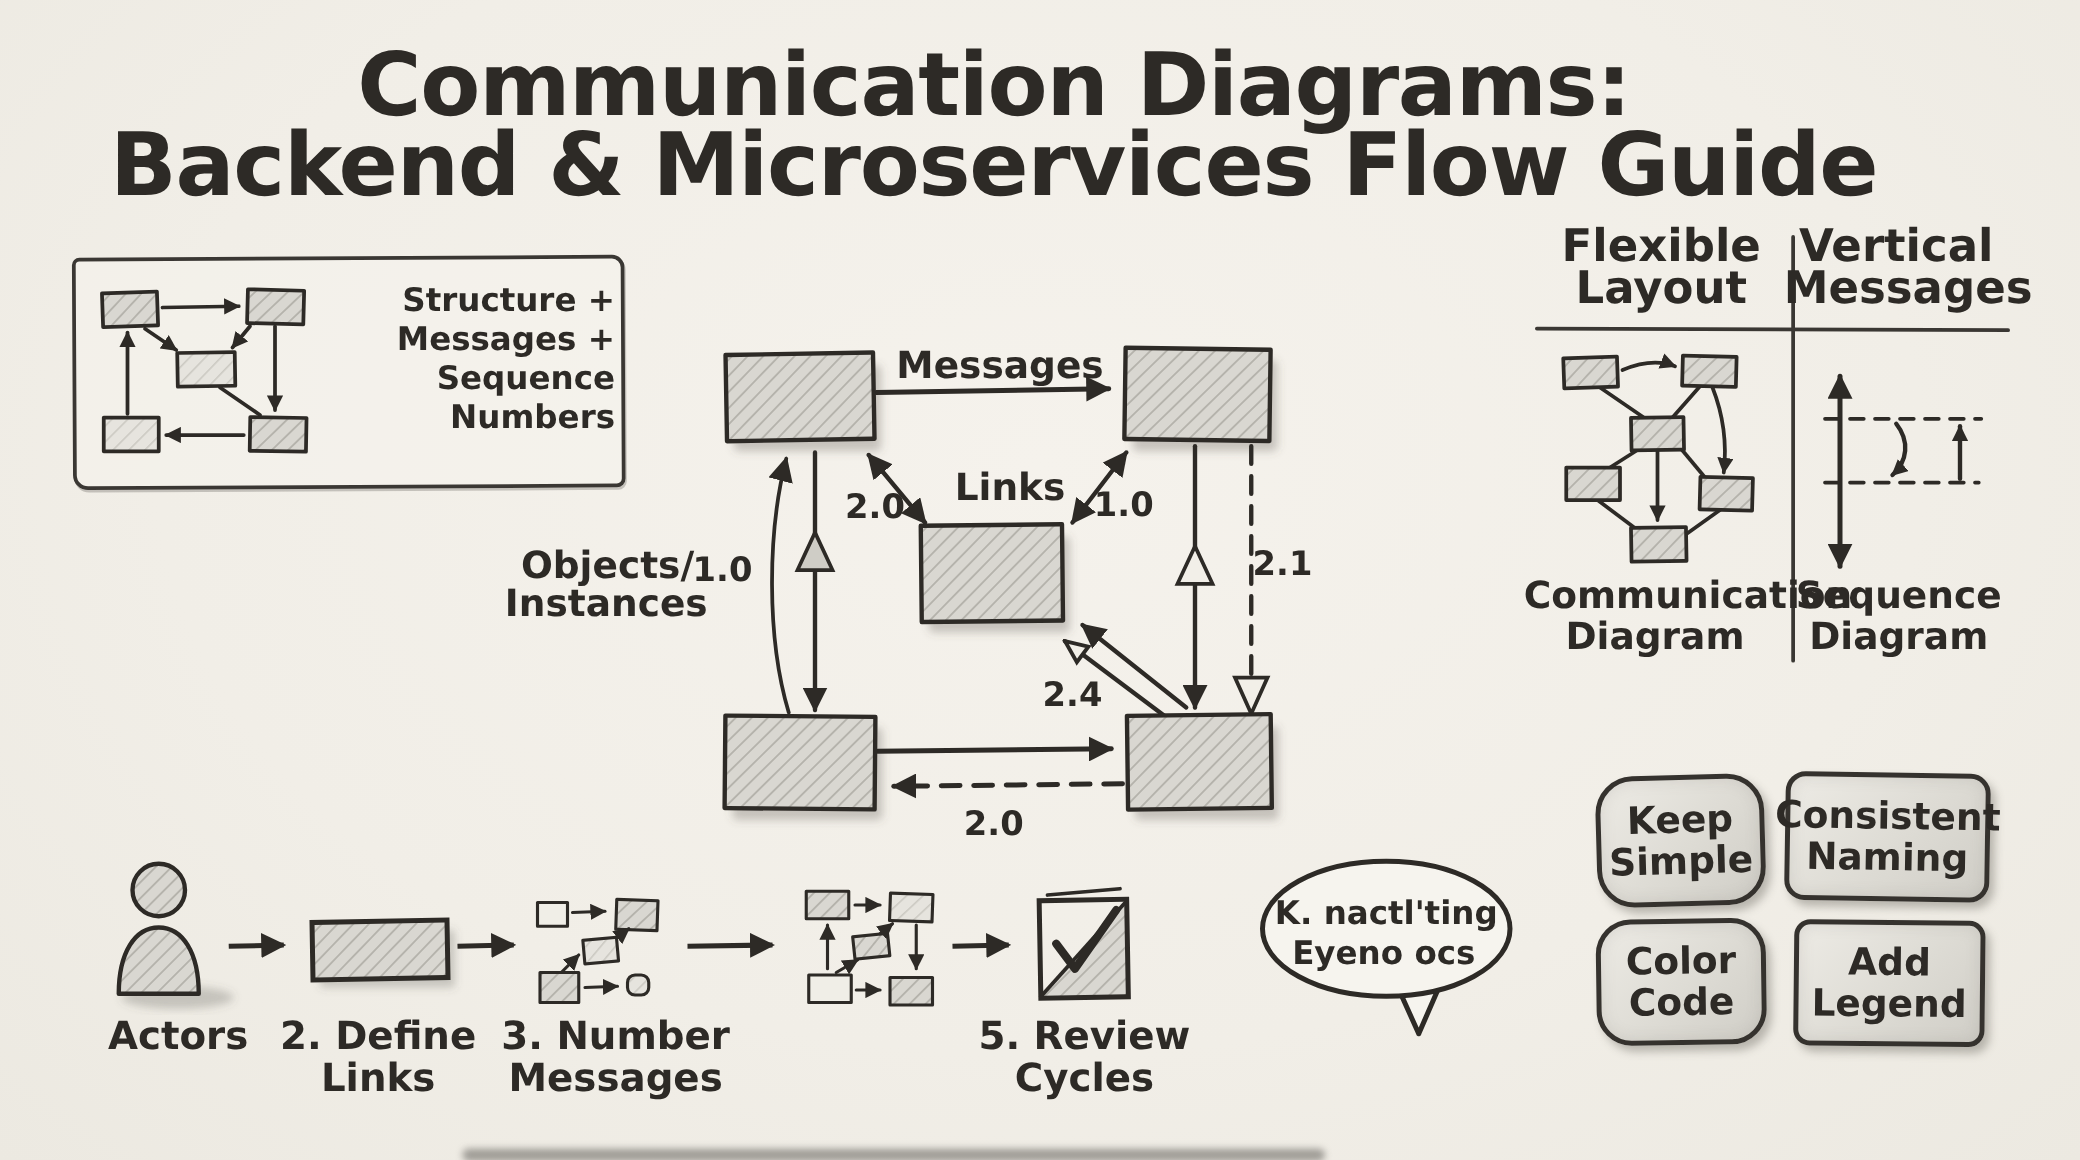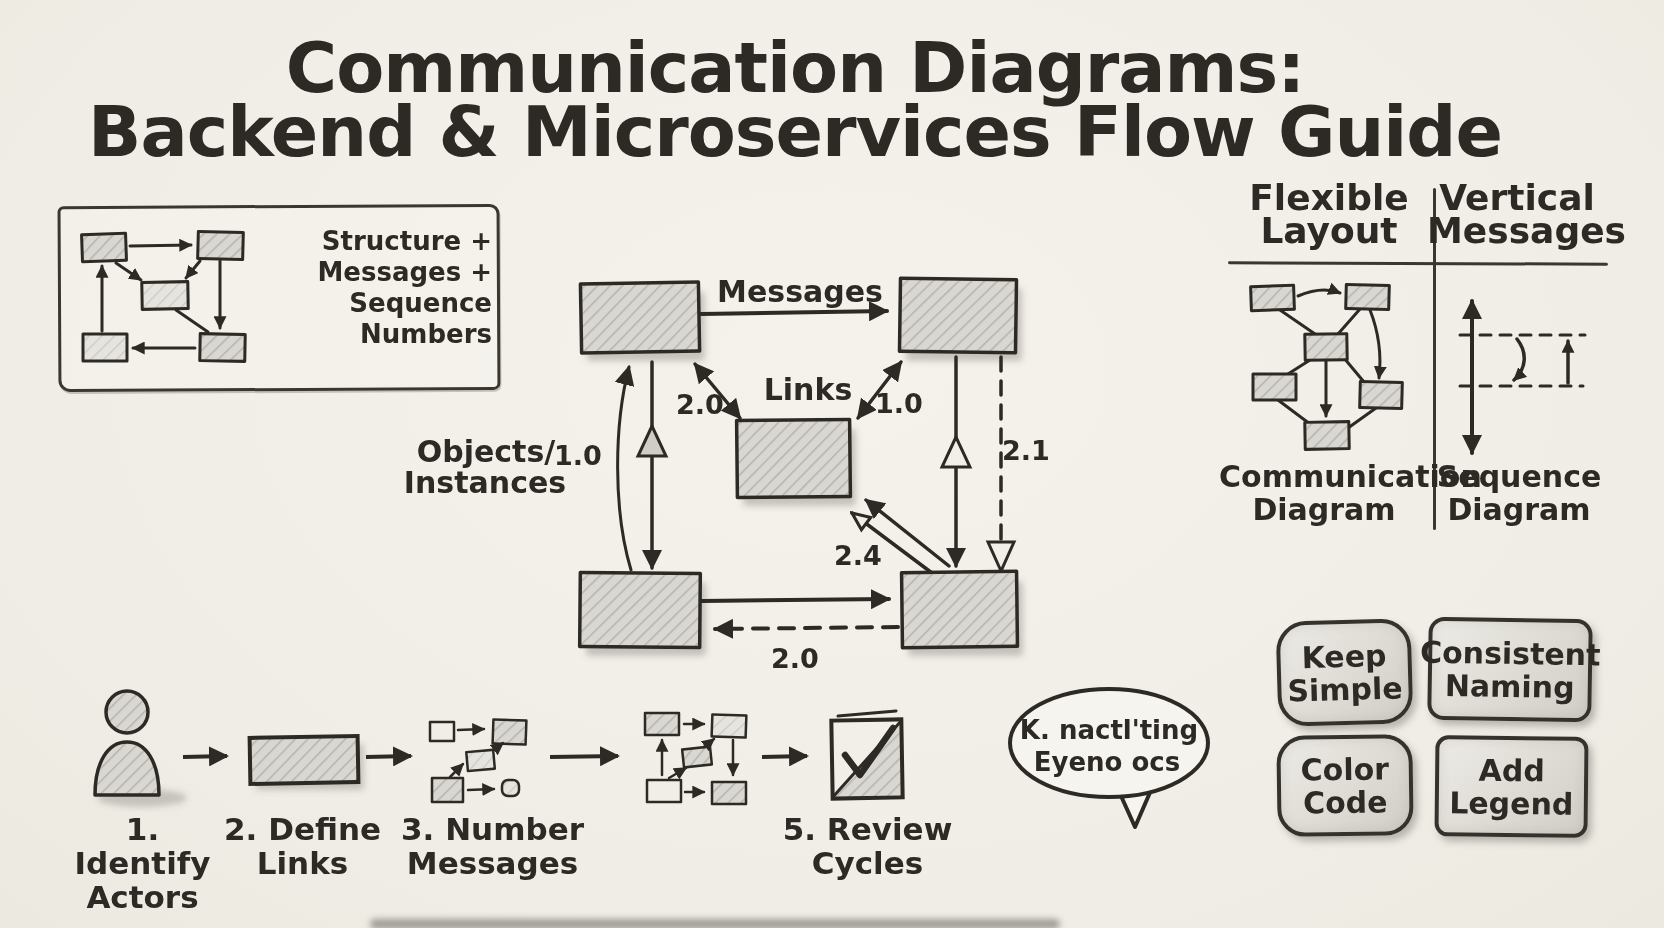--- a/index.html
+++ b/index.html
@@ -252,21 +252,20 @@
     <g>
       <polygon points="782,120 852,120 852,42" fill="url(#hatch)"></polygon>
       <path d="M 782,120 L 852,42" stroke="#2d2a26" stroke-width="3"></path>
       <rect x="782" y="42" width="70" height="78" fill="none" stroke="#2d2a26" stroke-width="4" transform="rotate(-1 817 81)"></rect>
       <path d="M 795,77 L 810,97 L 843,50" fill="none" stroke="#2d2a26" stroke-width="6.5" stroke-linecap="round" stroke-linejoin="round"></path>
       <path d="M 788,38 L 846,33" stroke="#2d2a26" stroke-width="3" stroke-linecap="round"></path>
     </g>
   </svg>
 
   <div class="abs step-label" style="left:55px;width:175px">
-    <div>1. Identify</div>
     <div>Actors</div>
   </div>
   <div class="abs step-label" style="left:215px;width:175px">
     <div>2. Define</div>
     <div>Links</div>
   </div>
   <div class="abs step-label" style="left:400px;width:185px">
     <div>3. Number</div>
     <div>Messages</div>
   </div>

